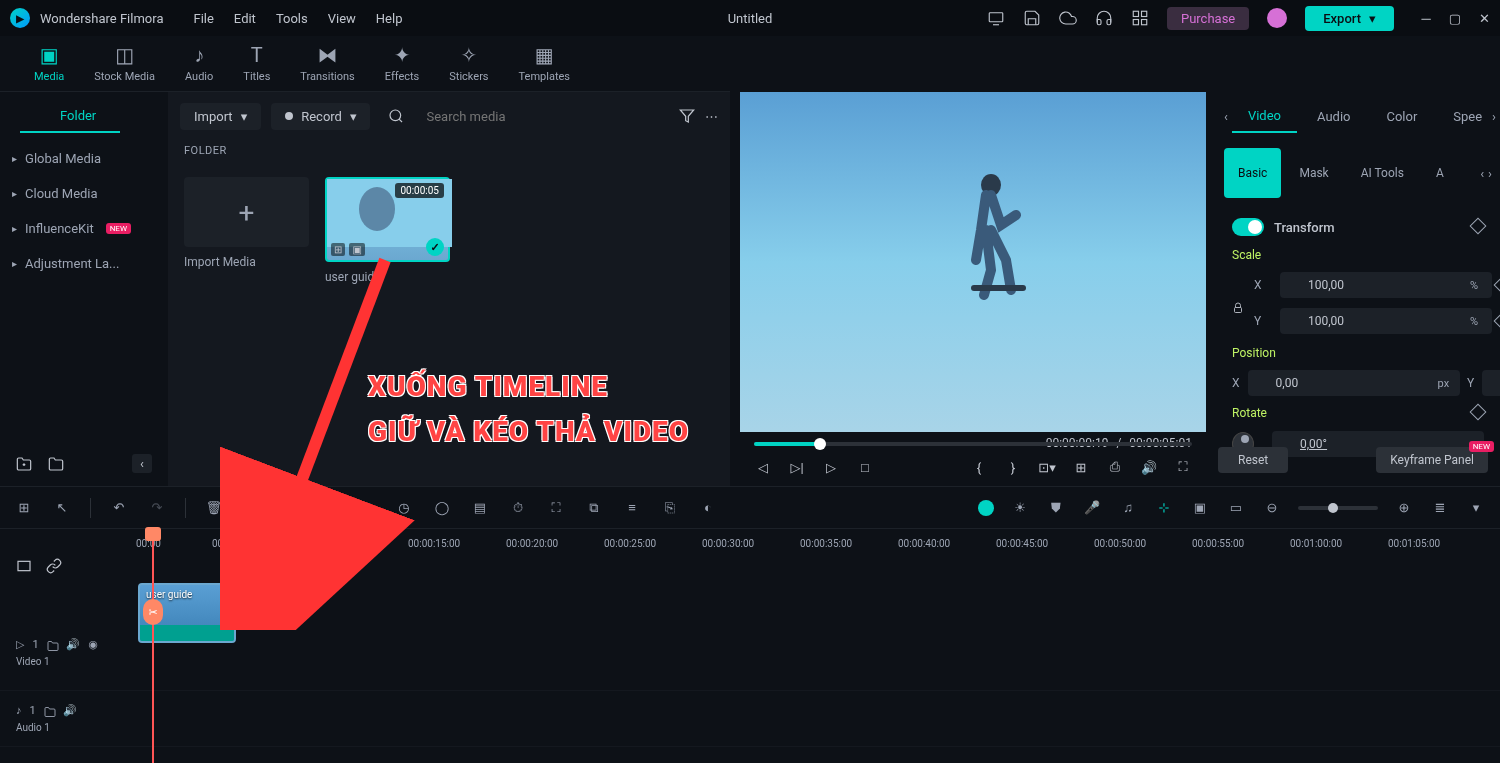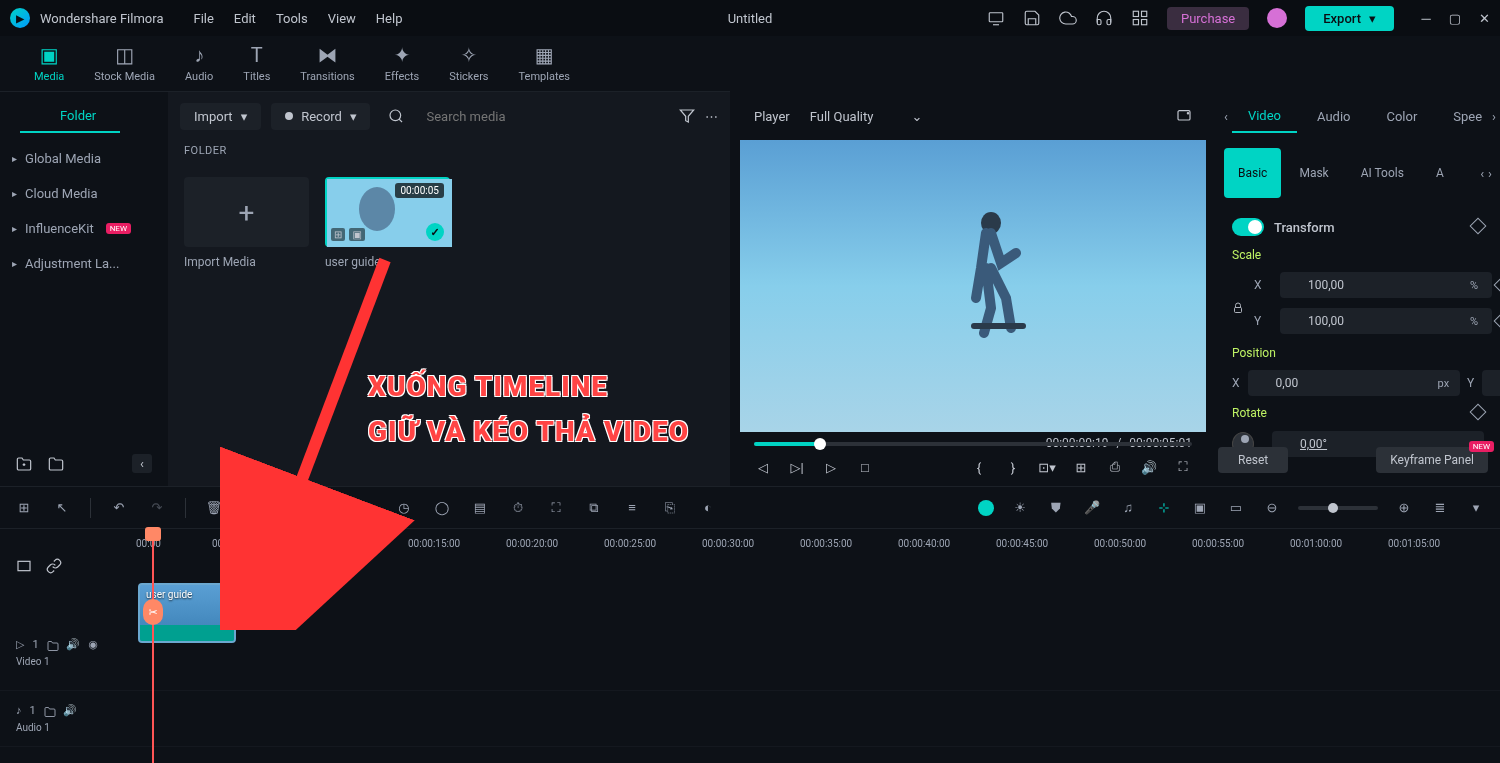--- a/index.html
+++ b/index.html
@@ -37,21 +37,21 @@
 .content-area{flex:1;background:#14181f;display:flex;flex-direction:column}
 .content-header{height:48px;display:flex;align-items:center;padding:0 12px;gap:10px}
 .dropdown-btn{background:#1c2128;color:#c0c5ce;padding:6px 14px;border-radius:4px;display:flex;align-items:center;gap:8px;cursor:pointer;font-size:13px}
 .record-btn{background:#1c2128;color:#c0c5ce;padding:6px 14px;border-radius:4px;display:flex;align-items:center;gap:8px;cursor:pointer;font-size:13px}
 .rec-dot{width:8px;height:8px;background:#c0c5ce;border-radius:50%;border:2px solid #c0c5ce}
 .search-input{flex:1;background:transparent;border:none;color:#c0c5ce;padding:6px 12px;font-size:13px;outline:none}
 .folder-section-label{padding:4px 16px;color:#9da5b4;font-size:11px;letter-spacing:0.5px}
 .media-grid{display:flex;gap:16px;padding:16px}
 .import-card{width:125px;height:70px;background:#1c2128;border-radius:4px;display:flex;align-items:center;justify-content:center;font-size:28px;color:#9da5b4;cursor:pointer}
 .import-card-label{color:#9da5b4;font-size:12px;margin-top:8px}
-.media-card{width:125px;height:70px;background:linear-gradient(180deg,#87ceeb 0%,#6ba8d0 100%);border-radius:4px;border:2px solid #00d4c4;position:relative;cursor:pointer}
+.media-card{width:125px;height:85px;background:linear-gradient(180deg,#87ceeb 0%,#6ba8d0 100%);border-radius:4px;border:2px solid #00d4c4;position:relative;cursor:pointer}
 .media-duration{position:absolute;top:4px;right:4px;background:rgba(0,0,0,0.7);color:#fff;font-size:10px;padding:2px 5px;border-radius:3px}
 .media-check{position:absolute;bottom:4px;right:4px;width:18px;height:18px;background:#00d4c4;border-radius:50%;display:flex;align-items:center;justify-content:center;color:#0a0d12;font-size:11px;font-weight:bold}
 .media-opts{position:absolute;bottom:4px;left:4px;display:flex;gap:4px}
 
 .player-panel{width:470px;background:#0d1117;margin-left:8px;display:flex;flex-direction:column}
 .player-header{height:48px;display:flex;align-items:center;padding:0 16px;gap:20px}
 .player-label{color:#c0c5ce;font-size:13px}
 .quality-dropdown{color:#c0c5ce;font-size:13px;display:flex;align-items:center;gap:8px;cursor:pointer}
 .preview-area{flex:1;background:linear-gradient(180deg,#5a9fd4 0%,#87ceeb 50%,#a8d4e8 100%);margin:0 2px;position:relative;height:258px}
 .skater{position:absolute;top:20%;left:42%;width:120px;height:140px}
@@ -267,31 +267,20 @@
               </div>
             <div class="media-check">✓</div>
           </div>
           <div class="import-card-label">user guide</div>
         </div>
       </div>
     </div>
   </div>
 
   <div class="player-panel">
-    <div class="player-header">
-      <span class="player-label">Player</span>
-      <div class="quality-dropdown">
-          <span>Full Quality</span>
-          <span style="margin-left:30px">⌄</span>
-        </div>
-      <svg class="ic" viewBox="0 0 24 24" style="margin-left:auto">
-          <rect x="3" y="4" width="18" height="14" rx="2"></rect>
-          <circle cx="18" cy="8" r="1"></circle>
-        </svg>
-    </div>
     <div class="preview-area">
       <svg class="skater" viewBox="0 0 120 140">
           <ellipse cx="55" cy="25" rx="10" ry="11" fill="#2a3a4a"></ellipse>
           <path d="M50 35 L45 70 L40 100 M55 35 L65 65 L80 55 M50 70 L55 110 L48 135 M55 70 L70 100 L75 130" stroke="#3a5a7a" stroke-width="10" fill="none" stroke-linecap="round"></path>
           <rect x="35" y="125" width="55" height="6" fill="#2a3a4a" rx="3"></rect>
         </svg>
     </div>
     <div class="player-controls">
       <div class="progress-bar">
           <div class="progress-fill">

